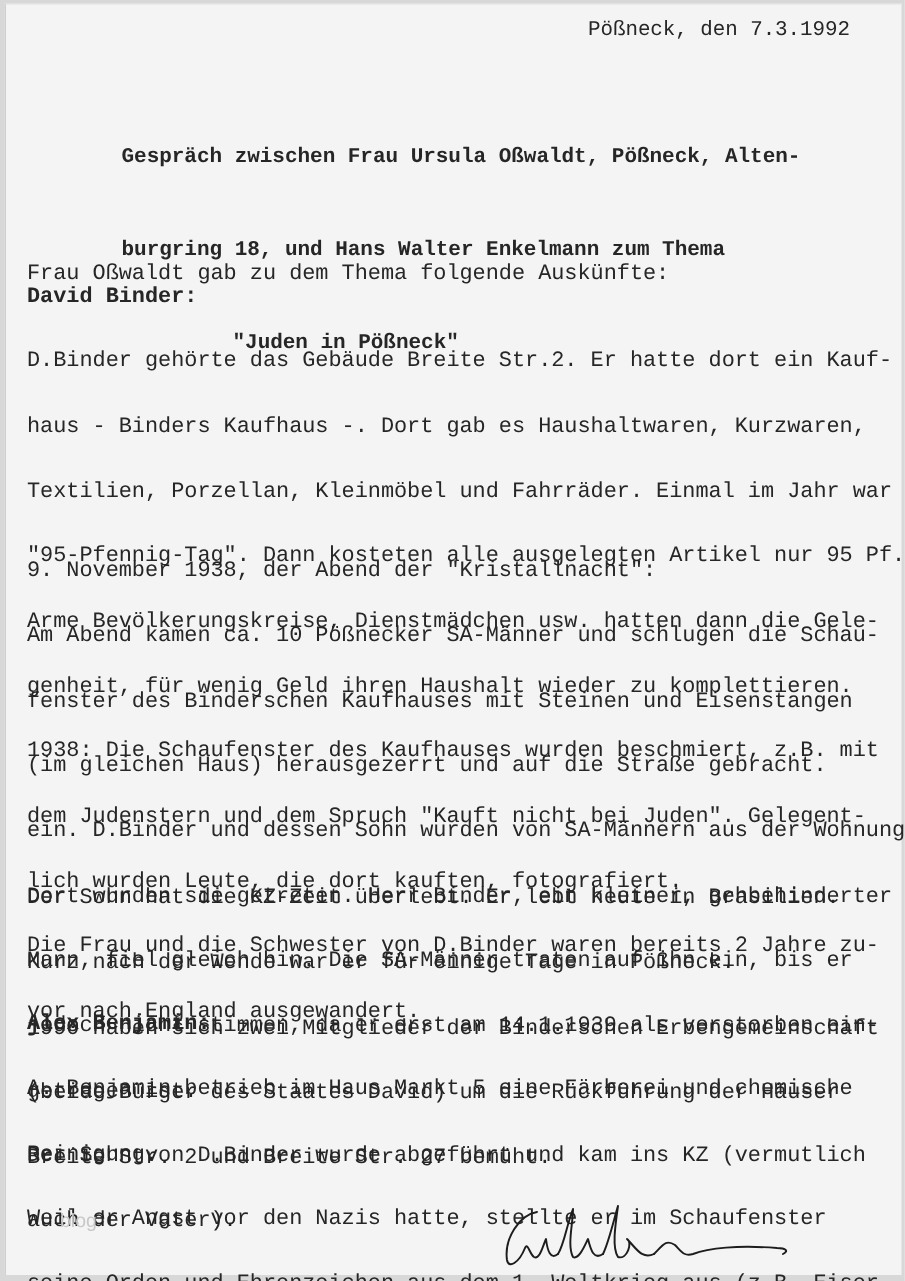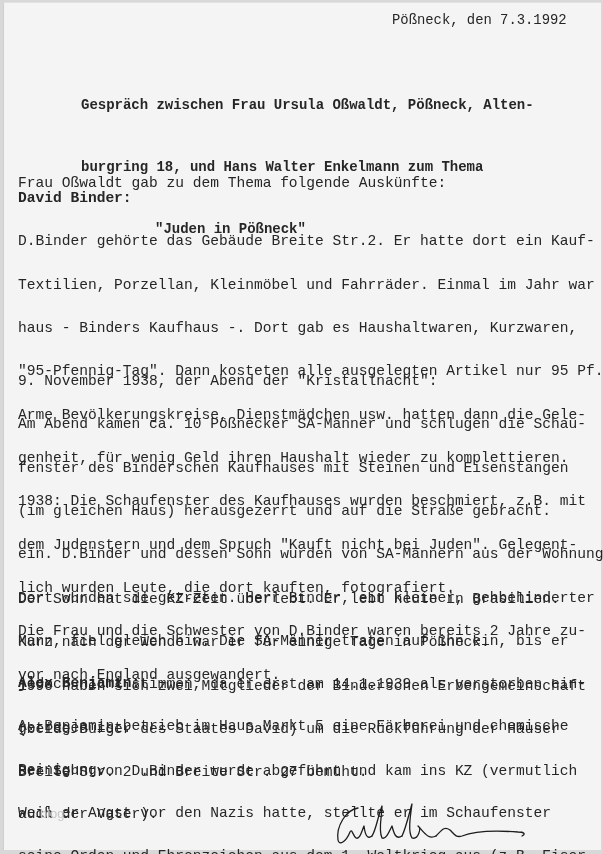--- a/index.html
+++ b/index.html
@@ -78,22 +78,22 @@
     <div class="title-line">"Juden in Pößneck"</div>
   </div>
 
   <div class="mono abs block" style="top:144px;">
     <span class="line">Frau Oßwaldt gab zu dem Thema folgende Auskünfte:</span>
   </div>
 
   <div class="mono abs block" style="top:159px;">
     <span class="line bold">David Binder:</span>
     <span class="line">D.Binder gehörte das Gebäude Breite Str.2. Er hatte dort ein Kauf-</span>
+    <span class="line">haus - Binders Kaufhaus -. Dort gab es Haushaltwaren, Kurzwaren,</span>
     <span class="line">Textilien, Porzellan, Kleinmöbel und Fahrräder. Einmal im Jahr war</span>
-    <span class="line">haus - Binders Kaufhaus -. Dort gab es Haushaltwaren, Kurzwaren,</span>
     <span class="line">"95-Pfennig-Tag". Dann kosteten alle ausgelegten Artikel nur 95 Pf.</span>
     <span class="line">Arme Bevölkerungskreise, Dienstmädchen usw. hatten dann die Gele-</span>
     <span class="line">genheit, für wenig Geld ihren Haushalt wieder zu komplettieren.</span>
     <span class="line">1938: Die Schaufenster des Kaufhauses wurden beschmiert, z.B. mit</span>
     <span class="line">dem Judenstern und dem Spruch "Kauft nicht bei Juden". Gelegent-</span>
     <span class="line">lich wurden Leute, die dort kauften, fotografiert.</span>
     <span class="line">Die Frau und die Schwester von D.Binder waren bereits 2 Jahre zu-</span>
     <span class="line">vor nach England ausgewandert.</span>
   </div>
 

